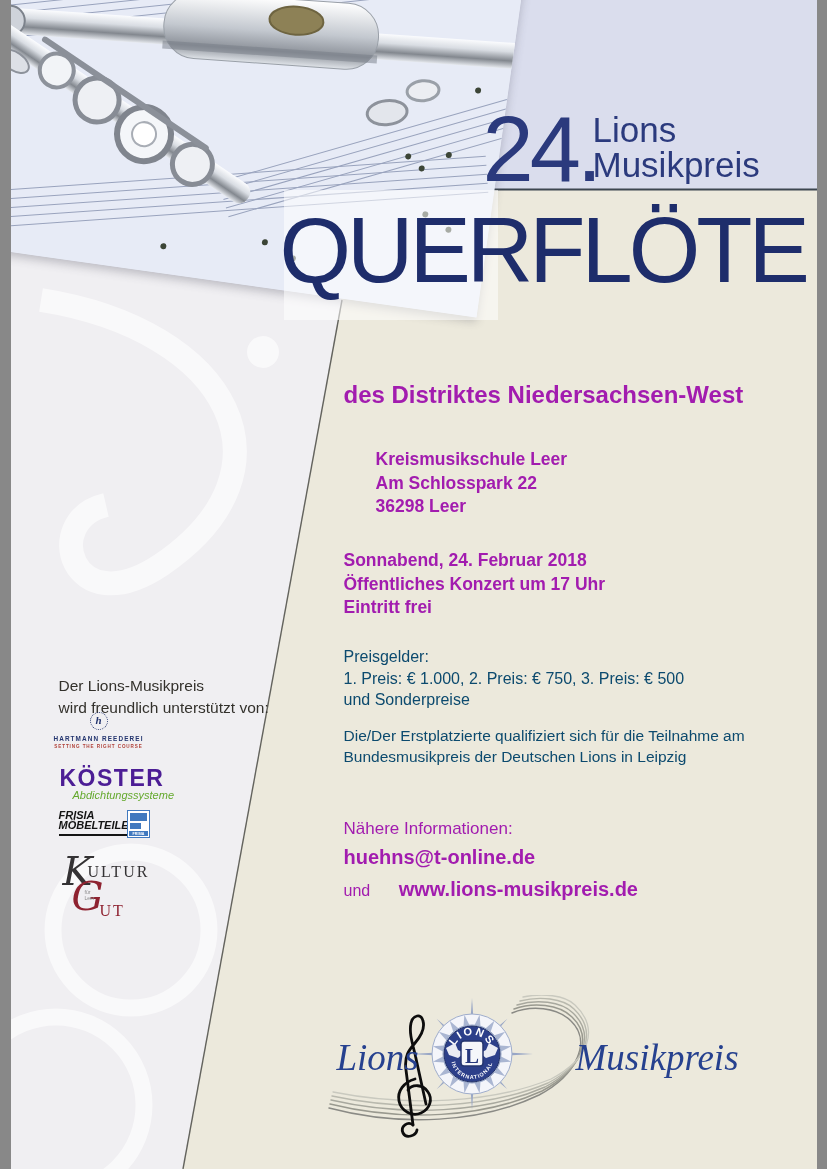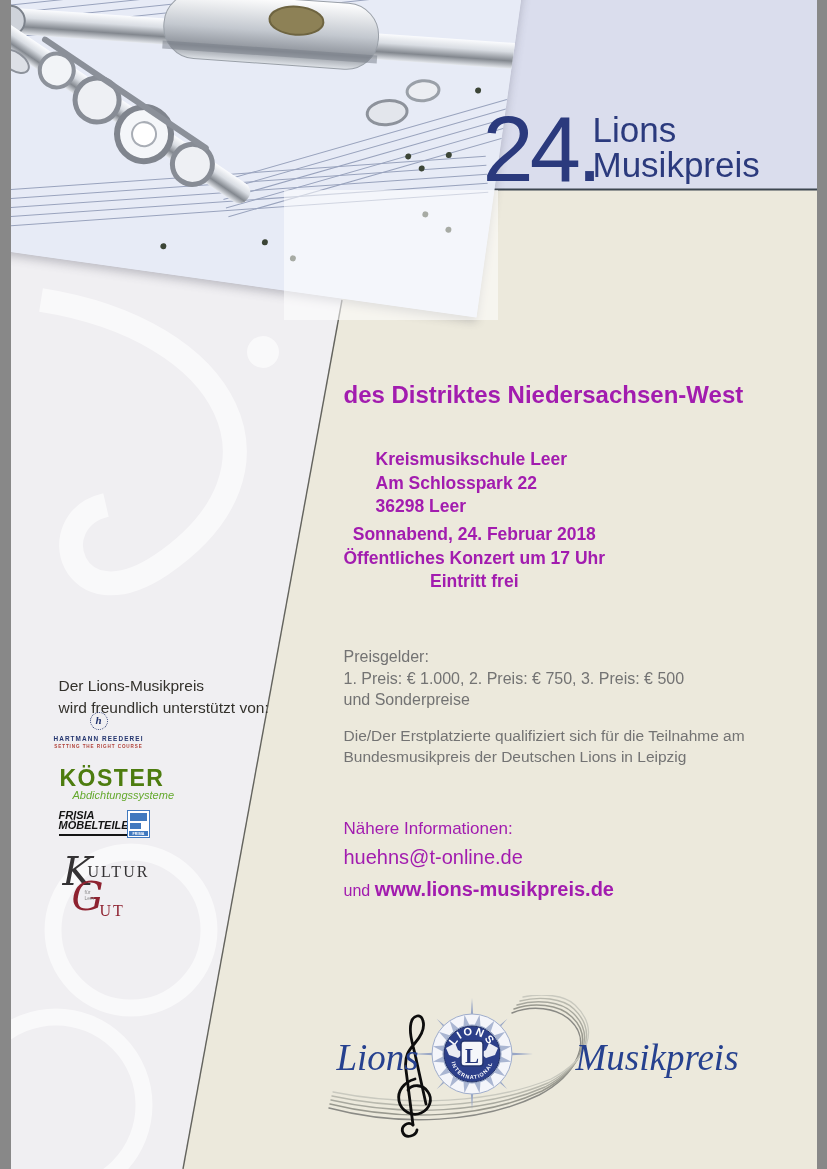--- a/index.html
+++ b/index.html
@@ -22,38 +22,38 @@
        letter-spacing:-4px;color:#2b3a7d;}
   .brand{left:582px;top:112px;font-size:35px;line-height:35px;font-weight:300;color:#2b3a7d;}
   .querfloete{left:269px;top:203px;font-size:92px;line-height:1.04;font-weight:300;
        letter-spacing:-4px;color:#1e2d6b;white-space:nowrap;}
 
   
   .col{left:333px;color:#a21caf;}
   .distrikt{top:381px;font-size:24px;font-weight:bold;}
   .blk-bold{font-size:17.5px;font-weight:bold;line-height:23.5px;}
   .venue{top:448px;margin-left:32px;}
-  .datetime{top:523px;text-align:center;}
-  .blk-gray{color:#737373;}
+  .datetime{top:549px;}
+  .blk-gray{color:#0c4a6e;}
   .prices{top:646px;font-size:16px;line-height:21.5px;}
   .qualify{top:726px;font-size:15.5px;line-height:20.5px;}
   .info{top:819px;font-size:17px;}
-  .email{top:846px;font-size:20px;font-weight:normal;}
+  .email{top:846px;font-size:20px;font-weight:bold;}
   .undwww{top:878px;font-size:16px;}
-  .undwww b{font-size:20px;}
+  .undwww b{font-size:20px;margin-left:24px;}
 
   
   .support{left:48px;top:660px;font-size:15.5px;line-height:22px;color:#33312c;margin-top:15px;}
   .hartmann{left:40px;top:712px;width:96px;text-align:center;}
   .h-circle{width:16px;height:16px;border:1.4px dotted #24356f;border-radius:50%;
      margin:0 auto;font-family:"Liberation Serif",serif;font-style:italic;font-weight:bold;
      font-size:11px;color:#24356f;line-height:15px;}
   .h-name{margin-top:5px;font-size:6.4px;letter-spacing:1.1px;color:#24356f;font-weight:bold;}
   .h-tag{margin-top:2px;font-size:4.6px;letter-spacing:.9px;color:#b04038;font-weight:bold;}
-  .koester-name{left:49px;top:765px;font-size:23px;font-weight:800;letter-spacing:1.5px;color:#4d7c0f;}
+  .koester-name{left:49px;top:765px;font-size:23px;font-weight:800;letter-spacing:1.5px;color:#4c1d95;}
   .koester-tag{left:62px;top:789px;font-size:11px;font-style:italic;color:#64a92d;}
   .frisia-text{left:48px;top:811px;font-size:11px;line-height:9.5px;font-style:italic;
      font-weight:bold;color:#141414;}
   .frisia-text .l2{border-bottom:2px solid #141414;padding-bottom:2px;}
   .frisia-text .gmbh{font-size:6px;}
   .kultur{left:52px;top:852px;width:110px;height:70px;color:#343234;}
   .script{font-family:"DejaVu Serif",serif;font-style:italic;}
   .k-K{left:0;top:-4px;font-size:40px;}
   .k-ultur{left:25px;top:11px;font-size:16px;letter-spacing:2px;font-family:"Liberation Serif",serif;}
   .k-G{left:9px;top:21px;font-size:40px;color:#8e2230;}
@@ -161,20 +161,21 @@
       </g>
     </svg>
   </div>
   <div class="abs wash"></div>
 
   <div class="abs h24">24.</div>
   <div class="abs brand">
     <div>Lions</div>
     <div>Musikpreis</div>
   </div>
+  <div class="abs querfloete">QUERFLÖTE</div>
 
   <div class="abs col distrikt">des Distriktes Niedersachsen-West</div>
 
   <div class="abs col blk-bold venue">
     <div>Kreismusikschule Leer</div>
     <div>Am Schlosspark 22</div>
     <div>36298 Leer</div>
   </div>
 
   <div class="abs col blk-bold datetime">

